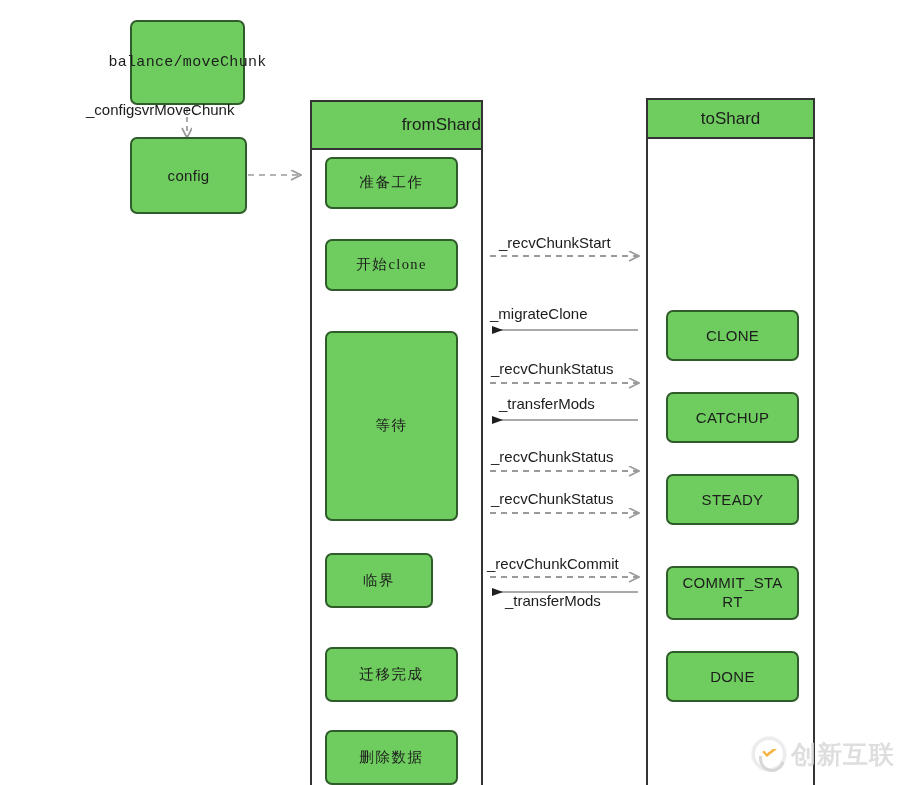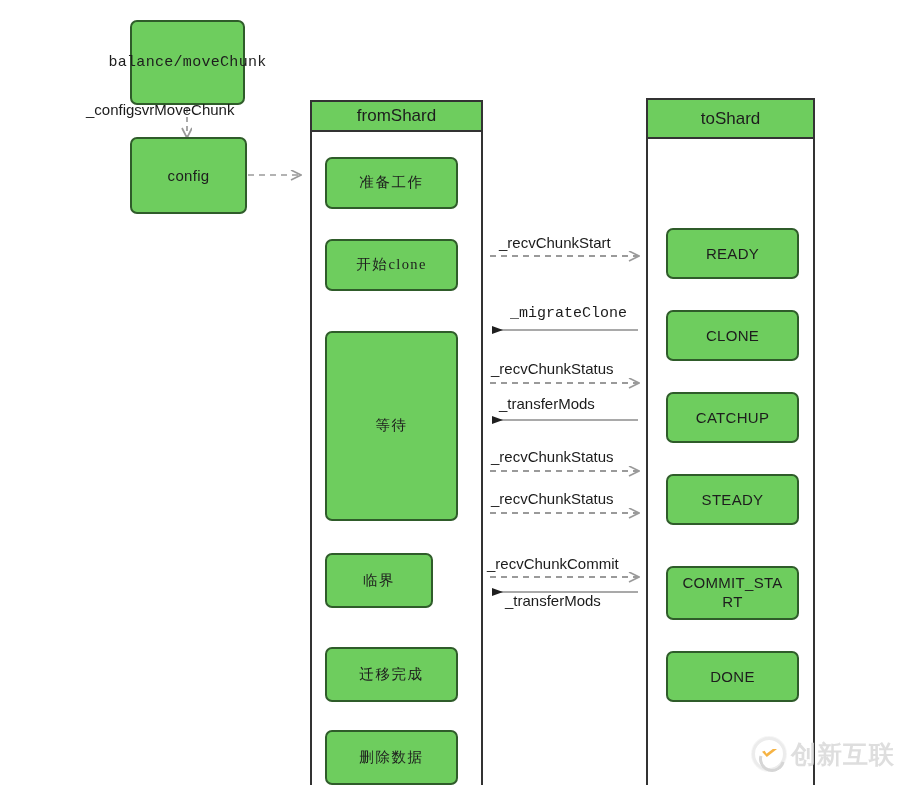--- a/index.html
+++ b/index.html
@@ -171,21 +171,21 @@
     </g>
     <g>
       <line x1="490" y1="577" x2="638" y2="577" stroke="#9a9a9a" stroke-width="1.9" stroke-dasharray="6,5" marker-end="url(#openArrowGrey)"></line>
     </g>
     <g>
       <line x1="638" y1="592" x2="492" y2="592" stroke="#8d8d8d" stroke-width="1.7" marker-end="url(#solidArrowLeft)"></line>
     </g>
   </svg>
 
   <div class="lane" style="left:310px; top:100px; width:173px; height:685px;"></div>
-  <div class="lane-head" style="left:310px; top:100px; width:173px; height:32px;">
+  <div class="lane-head" style="left:310px; top:100px; width:173px; height:50px;justify-content:flex-end;">
     <span>fromShard</span>
   </div>
 
   <div class="lane" style="left:646px; top:100px; width:169px; height:685px;"></div>
   <div class="lane-head" style="left:646px; top:98px; width:169px; height:41px;">
     <span>toShard</span>
   </div>
 
   <div class="gbox en" style="left:130px; top:20px; width:115px; height:85px; flex-direction:row;font-family:Liberation Mono, monospace;">
     <span>balance/</span>
@@ -218,23 +218,20 @@
   </div>
 
   <div class="gbox cjk" style="left:325px; top:647px; width:133px; height:55px;">
     <span>迁移完成</span>
   </div>
 
   <div class="gbox cjk" style="left:325px; top:730px; width:133px; height:55px;">
     <span>删除数据</span>
   </div>
 
-  <div class="gbox en" style="left:666px; top:228px; width:133px; height:51px;">
-    <span>READY</span>
-  </div>
 
   <div class="gbox en" style="left:666px; top:310px; width:133px; height:51px;">
     <span>CLONE</span>
   </div>
 
   <div class="gbox en" style="left:666px; top:392px; width:133px; height:51px;">
     <span>CATCHUP</span>
   </div>
 
   <div class="gbox en" style="left:666px; top:474px; width:133px; height:51px;">
@@ -246,21 +243,21 @@
     <span>RT</span>
   </div>
 
   <div class="gbox en" style="left:666px; top:651px; width:133px; height:51px;">
     <span>DONE</span>
   </div>
 
   <div class="mlabel" style="left:499px; top:234px;">
     <span>_recvChunkStart</span>
   </div>
-  <div class="mlabel" style="left:510px; top:305px;font-family:Liberation Mono, monospace;">
+  <div class="mlabel" style="left:490px; top:305px;">
     <span>_migrateClone</span>
   </div>
   <div class="mlabel" style="left:491px; top:360px;">
     <span>_recvChunkStatus</span>
   </div>
   <div class="mlabel" style="left:499px; top:395px;">
     <span>_transferMods</span>
   </div>
   <div class="mlabel" style="left:491px; top:448px;">
     <span>_recvChunkStatus</span>

